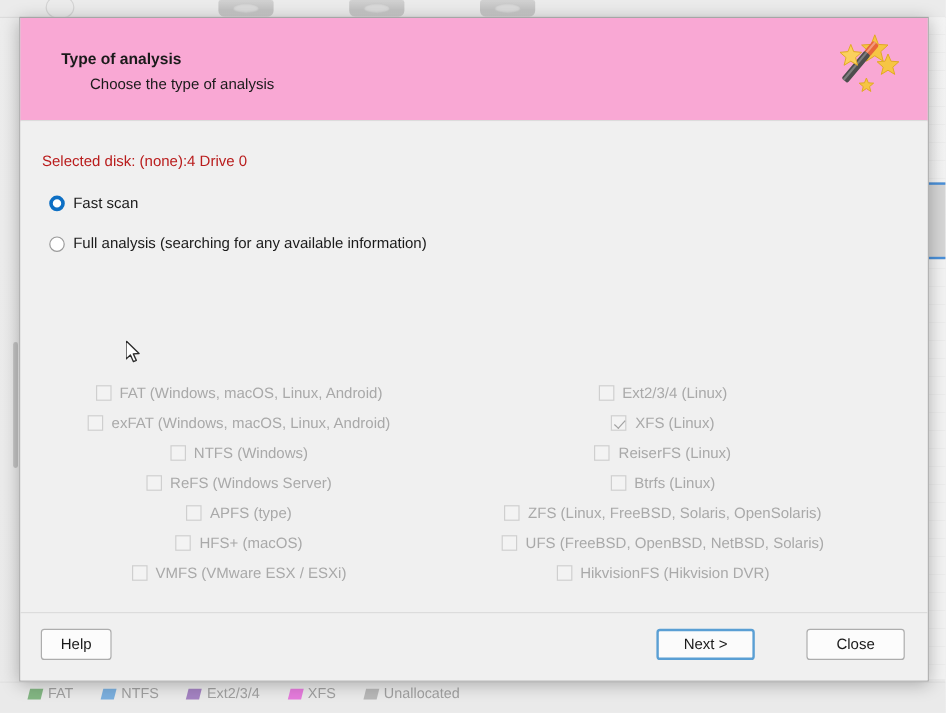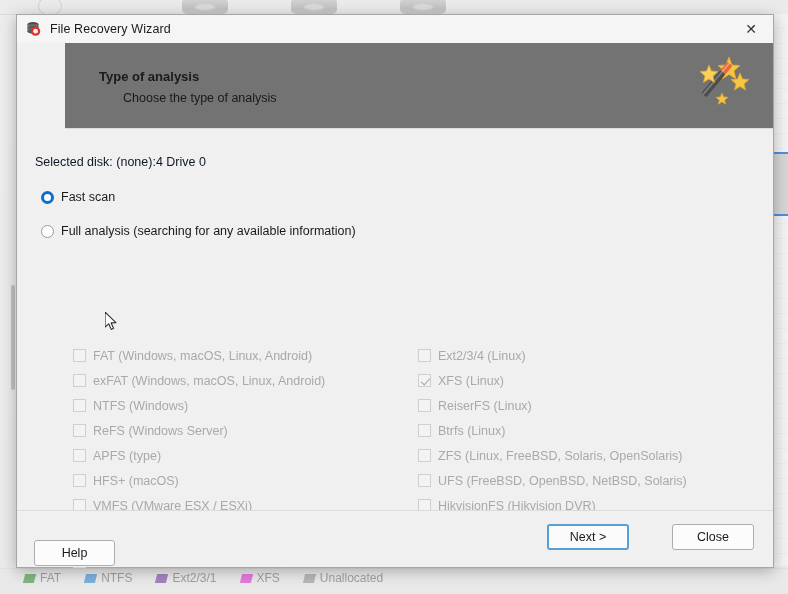--- a/index.html
+++ b/index.html
@@ -160,25 +160,24 @@
     justify-content: center;
     color: #333;
     font-size: 14px;
     cursor: default;
   }
 
   
   #header {
     flex: 0 0 auto;
     height: 73px;
-    background: #737373;
+    background: #f9a8d4;
     border-bottom: 1px solid #dcdcdc;
     position: relative;
     padding: 12px 0 0 0;
-    margin-left: 48px;
   }
   #header-title {
     position: absolute;
     left: 34px; top: 41px;
     transform: translateY(-100%);
     font-size: 13px;
     font-weight: bold;
     color: #1a1a1a;
   }
   #header-subtitle {
@@ -198,21 +197,21 @@
   #body {
     flex: 1 1 auto;
     background: #f0f0f0;
     position: relative;
     padding: 0;
   }
   #selected-disk {
     position: absolute;
     left: 18px; top: 26px;
     font-size: 12.5px;
-    color: #0f172a;
+    color: #b91c1c;
   }
 
   .radio-row {
     position: absolute;
     left: 24px;
     display: flex;
     align-items: center;
     gap: 7px;
     font-size: 12.5px;
     color: #1a1a1a;
@@ -245,20 +244,21 @@
   #fs-col-right { left: 345px; }
   .cb-row {
     display: flex;
     align-items: center;
     gap: 7px;
     height: 25px;
     font-size: 12.5px;
     color: #a9a9a9;
     white-space: nowrap;
     cursor: default;
+    justify-content: center;
   }
   .cb-mark {
     width: 13px; height: 13px;
     box-sizing: border-box;
     border: 1px solid #cfcfcf;
     background: #f3f3f3;
     flex: 0 0 auto;
     position: relative;
   }
   .cb-mark.checked::after {
@@ -299,21 +299,21 @@
     border-radius: 3px;
     font-family: "Liberation Sans", sans-serif;
     font-size: 12.5px;
     color: #1a1a1a;
     display: flex;
     align-items: center;
     justify-content: center;
     cursor: default;
     box-sizing: border-box;
   }
-  #btn-help  { left: 17px;  width: 81px; margin-top: 16px; }
+  #btn-help  { left: 17px;  width: 59px; }
   #btn-next  { left: 530px; width: 82px;
                border: 2px solid #5a9fd4; background: #fbfbfb; }
   #btn-close { left: 655px; width: 82px; }
 
   
   #cursor {
     position: absolute;
     left: 88px; top: 183px;
     width: 14px; height: 20px;
     pointer-events: none;
@@ -337,50 +337,35 @@
     <div class="legend-item">
       <span class="legend-swatch" style="background:#2e8b2e"></span>
       <span>FAT</span>
     </div>
     <div class="legend-item">
       <span class="legend-swatch" style="background:#1f7fd4"></span>
       <span>NTFS</span>
     </div>
     <div class="legend-item">
       <span class="legend-swatch" style="background:#6a2fa0"></span>
-      <span>Ext2/3/1</span>
+      <span>Ext2/3/4</span>
     </div>
     <div class="legend-item">
       <span class="legend-swatch" style="background:#e01fd0"></span>
       <span>XFS</span>
     </div>
     <div class="legend-item">
       <span class="legend-swatch" style="background:#8e8e8e"></span>
       <span>Unallocated</span>
     </div>
   </div>
 </div>
 
 <div id="dialog">
 
-  <div id="titlebar">
-    <span id="app-icon">
-      <svg width="16" height="16" viewBox="0 0 16 16">
-        <ellipse cx="7" cy="3.2" rx="5.6" ry="2.1" fill="#4a4a4a"></ellipse>
-        <rect x="1.4" y="3.2" width="11.2" height="4" fill="#6b6b6b"></rect>
-        <ellipse cx="7" cy="7.2" rx="5.6" ry="2.1" fill="#5a5a5a"></ellipse>
-        <rect x="1.4" y="7.2" width="11.2" height="3.4" fill="#6b6b6b"></rect>
-        <ellipse cx="7" cy="10.6" rx="5.6" ry="2.1" fill="#565656"></ellipse>
-        <circle cx="9.6" cy="10.2" r="4.6" fill="#d9342b"></circle>
-        <circle cx="9.6" cy="10.2" r="2.4" fill="#f2f2f2"></circle>
-      </svg>
-    </span>
-    <span id="title-text">File Recovery Wizard</span>
-    <div id="close-button">✕</div>
-  </div>
 
   <div id="header">
     <div id="header-title">Type of analysis</div>
     <div id="header-subtitle">Choose the type of analysis</div>
     <span id="wizard-icon">
       <svg width="56" height="54" viewBox="0 0 56 54">
         <polygon points="34,4 37,12 45,12.5 39,18 41,26 34,21.5 27,26 29,18 23,12.5 31,12" fill="#f6c544" stroke="#e0a81f" stroke-width="0.8"></polygon>
         <polygon points="45,20 47.5,26 54,26.5 49,31 50.6,37 45,33.5 39.4,37 41,31 36,26.5 42.5,26" fill="#f6c544" stroke="#e0a81f" stroke-width="0.8"></polygon>
         <polygon points="27,40 28.6,44 33,44.3 29.6,47.2 30.7,51.2 27,48.8 23.3,51.2 24.4,47.2 21,44.3 25.4,44" fill="#f6c544" stroke="#e0a81f" stroke-width="0.8"></polygon>
         <g transform="rotate(40 22 26)">

